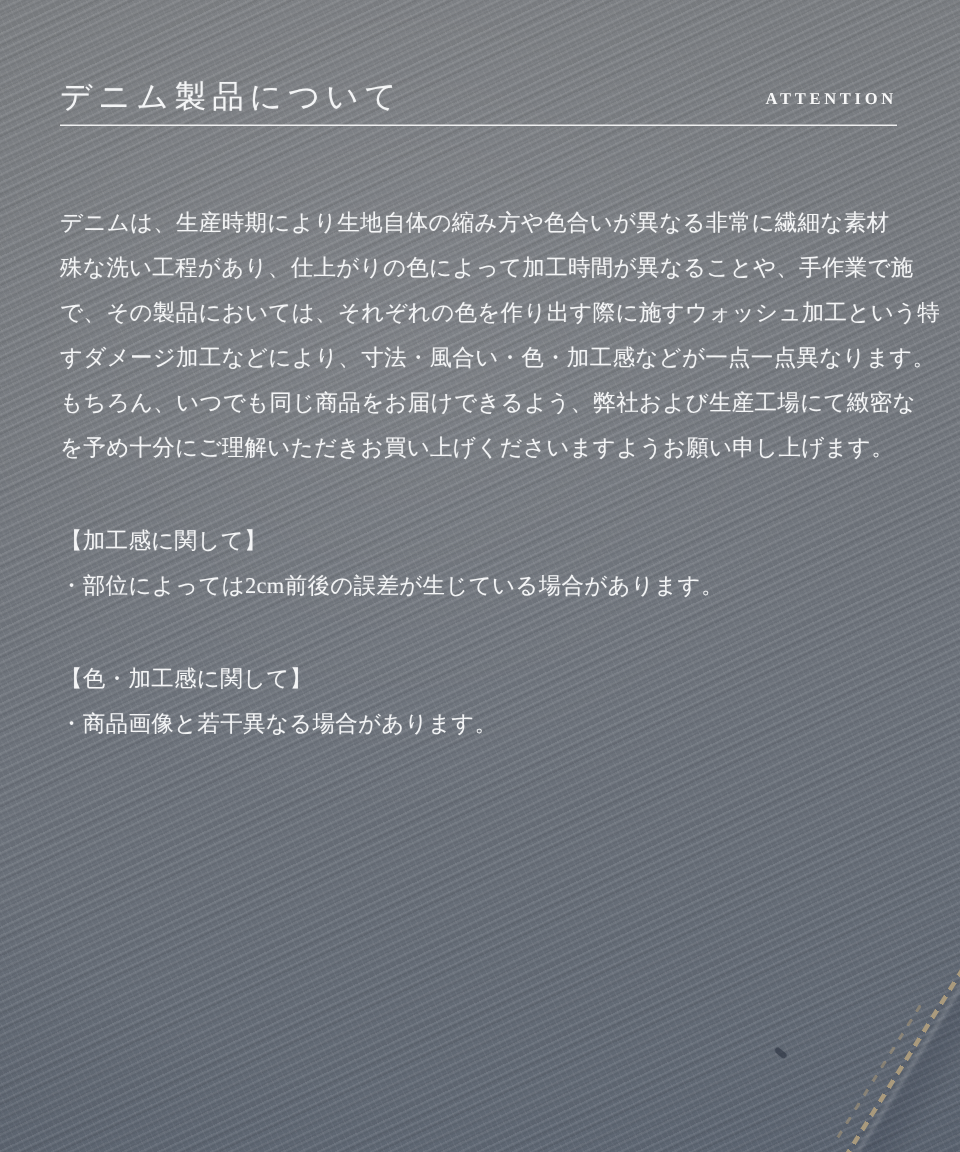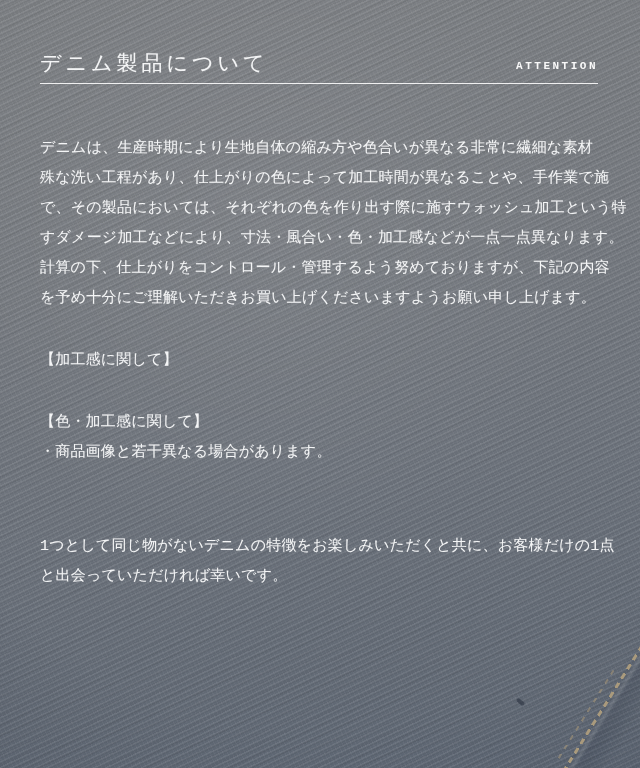--- a/index.html
+++ b/index.html
@@ -1,21 +1,21 @@
 <!DOCTYPE html>
 <html><head>
 <meta charset="utf-8">
 <style>
   html, body { margin: 0; padding: 0; background: #222; }
   .page {
     position: relative;
     width: 640px;
     height: 768px;
     overflow: hidden;
-    font-family: Liberation Mono, monospace;
+    font-family: Liberation Serif, serif;
     color: #f4f5f6;
     background:
       radial-gradient(90% 70% at 42% 30%, rgba(255,255,255,0.06), rgba(255,255,255,0) 60%),
       linear-gradient(172deg, #7c7f83 0%, #75797f 35%, #6c727b 62%, #626a75 85%, #5d6673 100%);
   }
   
   .page::before {
     content: "";
     position: absolute;
     inset: 0;
@@ -135,32 +135,29 @@
     <div class="header">
       <h1 class="title">デニム製品について</h1>
       <span class="attention">ATTENTION</span>
     </div>
 
     <div class="intro">
       <div class="line">デニムは、生産時期により生地自体の縮み方や色合いが異なる非常に繊細な素材</div>
       <div class="line">殊な洗い工程があり、仕上がりの色によって加工時間が異なることや、手作業で施</div>
       <div class="line">で、その製品においては、それぞれの色を作り出す際に施すウォッシュ加工という特</div>
       <div class="line">すダメージ加工などにより、寸法・風合い・色・加工感などが一点一点異なります。</div>
-      <div class="line">計算の下、仕上がりをコントロール・管理するよう努めておりますが、下記の内容</div>
+      <div class="line">もちろん、いつでも同じ商品をお届けできるよう、弊社および生産工場にて緻密な</div>
       <div class="line">を予め十分にご理解いただきお買い上げくださいますようお願い申し上げます。</div>
     </div>
 
     <div class="section">
       <div class="sec-heading">【加工感に関して】</div>
+      <div class="item">・部位によっては2cm前後の誤差が生じている場合があります。</div>
     </div>
 
     <div class="section">
       <div class="sec-heading">【色・加工感に関して】</div>
       <div class="item">・商品画像と若干異なる場合があります。</div>
     </div>
 
-    <div class="closing">
-      <div class="line">1つとして同じ物がないデニムの特徴をお楽しみいただくと共に、お客様だけの1点</div>
-      <div class="line">と出会っていただければ幸いです。</div>
-    </div>
 
   </div>
 </div>
 
 </body></html>

